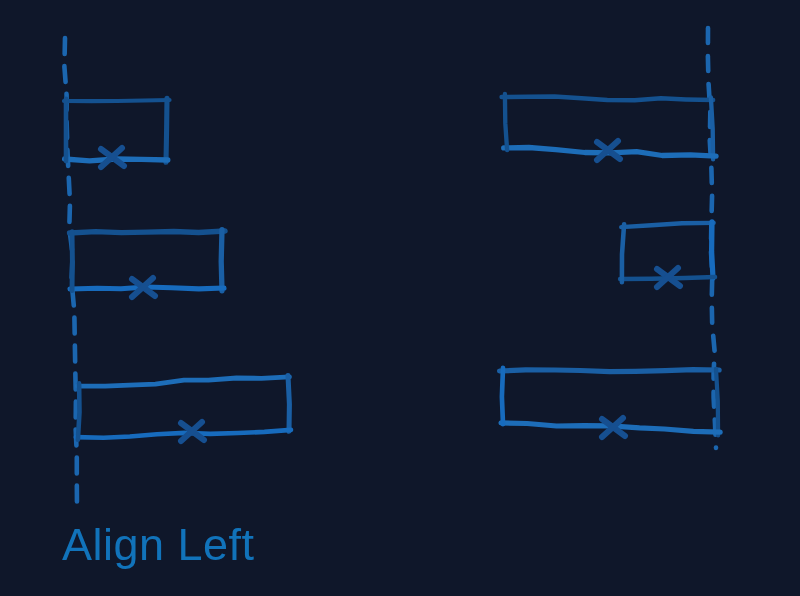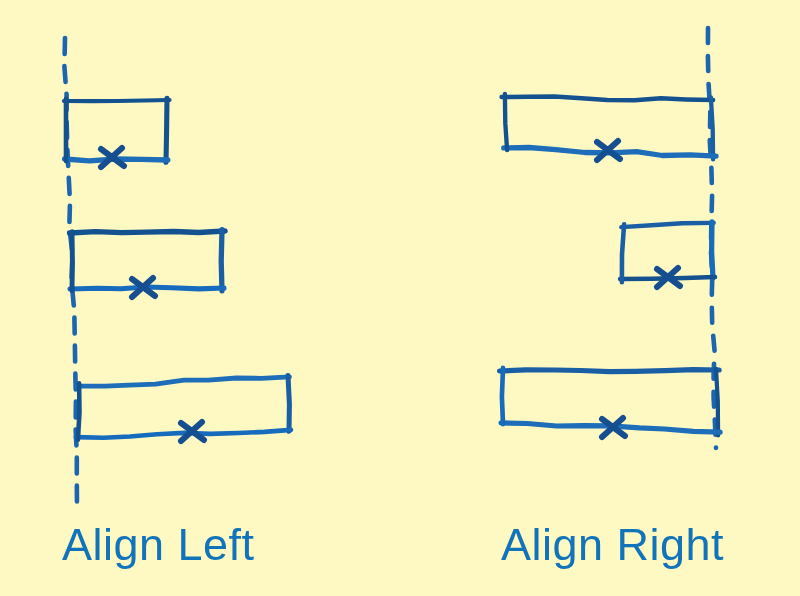--- a/index.html
+++ b/index.html
@@ -32,21 +32,21 @@
     color: #1173ba;
     white-space: nowrap;
     user-select: none;
   }
   .panel-label.left  { left: 62px;  top: 519px; }
   .panel-label.right { left: 501px; top: 519px; }
 </style>
 </head>
 <body>
 
-<div class="stage" style="background: #fef9c3;">
+<div class="stage" style="background: #0f172a;">
   <svg class="sketch-svg" id="sketch" viewBox="0 0 800 596" xmlns="http://www.w3.org/2000/svg">
       <path d="M65.0 38.0 L64.4 66.7 L66.6 95.0 L66.6 120.8 L67.4 149.9 L68.6 174.8 L70.0 201.9 L69.3 227.4 L72.6 254.9 L71.5 280.9 L74.3 311.0 L74.8 341.0 L75.3 371.4 L75.9 400.0 L75.6 428.0 L76.8 454.1 L76.8 480.9 L77.0 509.0" fill="none" stroke="#1b66af" stroke-width="4.6" stroke-linecap="round" stroke-linejoin="round" stroke-dasharray="16 12"></path>
       <path d="M64.0 101.0 L91.4 101.1 L117.3 101.0 L143.7 100.5 L169.5 100.0" fill="none" stroke="#14518f" stroke-width="4.2338801334612075" stroke-linecap="round" stroke-linejoin="round"></path>
       <path d="M167.0 98.4 L166.6 130.0 L166.0 162.3" fill="none" stroke="#14518f" stroke-width="5.096723880618811" stroke-linecap="round" stroke-linejoin="round"></path>
       <path d="M167.8 160.0 L141.4 159.4 L116.3 159.0 L89.5 160.8 L64.6 159.0" fill="none" stroke="#1d6db8" stroke-width="5.322175301983952" stroke-linecap="round" stroke-linejoin="round"></path>
       <path d="M66.0 161.1 L66.0 131.3 L66.0 98.7" fill="none" stroke="#14518f" stroke-width="4.604656731337309" stroke-linecap="round" stroke-linejoin="round"></path>
       <path d="M101.0 149.0 L124.0 166.0" fill="none" stroke="#164f90" stroke-width="6" stroke-linecap="round" stroke-linejoin="round"></path>
       <path d="M122.0 148.0 L101.0 167.0" fill="none" stroke="#164f90" stroke-width="6" stroke-linecap="round" stroke-linejoin="round"></path>
       <path d="M69.5 233.0 L95.6 231.6 L121.4 232.6 L146.8 232.2 L173.9 231.5 L198.6 232.5 L225.1 231.0" fill="none" stroke="#14518f" stroke-width="5.30428701499477" stroke-linecap="round" stroke-linejoin="round"></path>
       <path d="M222.0 229.6 L221.2 261.4 L222.0 290.8" fill="none" stroke="#1a5fa4" stroke-width="5.305520517379046" stroke-linecap="round" stroke-linejoin="round"></path>
@@ -76,14 +76,13 @@
       <path d="M499.5 371.0 L525.6 369.8 L555.0 370.0 L580.4 370.5 L609.7 371.6 L635.3 371.4 L665.1 370.6 L693.0 369.7 L719.1 370.0" fill="none" stroke="#1a5fa4" stroke-width="5.221023821644485" stroke-linecap="round" stroke-linejoin="round"></path>
       <path d="M716.0 368.8 L717.8 401.4 L718.1 435.4" fill="none" stroke="#14518f" stroke-width="4.227838422730565" stroke-linecap="round" stroke-linejoin="round"></path>
       <path d="M720.2 432.1 L693.4 431.4 L664.4 429.0 L639.5 427.9 L610.1 425.9 L583.8 425.6 L556.6 426.0 L527.2 423.5 L501.0 422.9" fill="none" stroke="#1d6db8" stroke-width="5.173850980494171" stroke-linecap="round" stroke-linejoin="round"></path>
       <path d="M503.0 424.2 L501.9 396.8 L503.0 367.8" fill="none" stroke="#176bbd" stroke-width="4.6665007067844275" stroke-linecap="round" stroke-linejoin="round"></path>
       <path d="M602.0 419.0 L625.0 436.0" fill="none" stroke="#164f90" stroke-width="6" stroke-linecap="round" stroke-linejoin="round"></path>
       <path d="M623.0 418.0 L602.0 437.0" fill="none" stroke="#164f90" stroke-width="6" stroke-linecap="round" stroke-linejoin="round"></path>
     </svg>
 
   <div class="panel-label left" style="color: rgb(17, 115, 186);">Align Left</div>
 
-  <div class="panel-label right" style="color: rgb(17, 115, 186);">Align Right</div>
 </div>
 
 </body></html>

